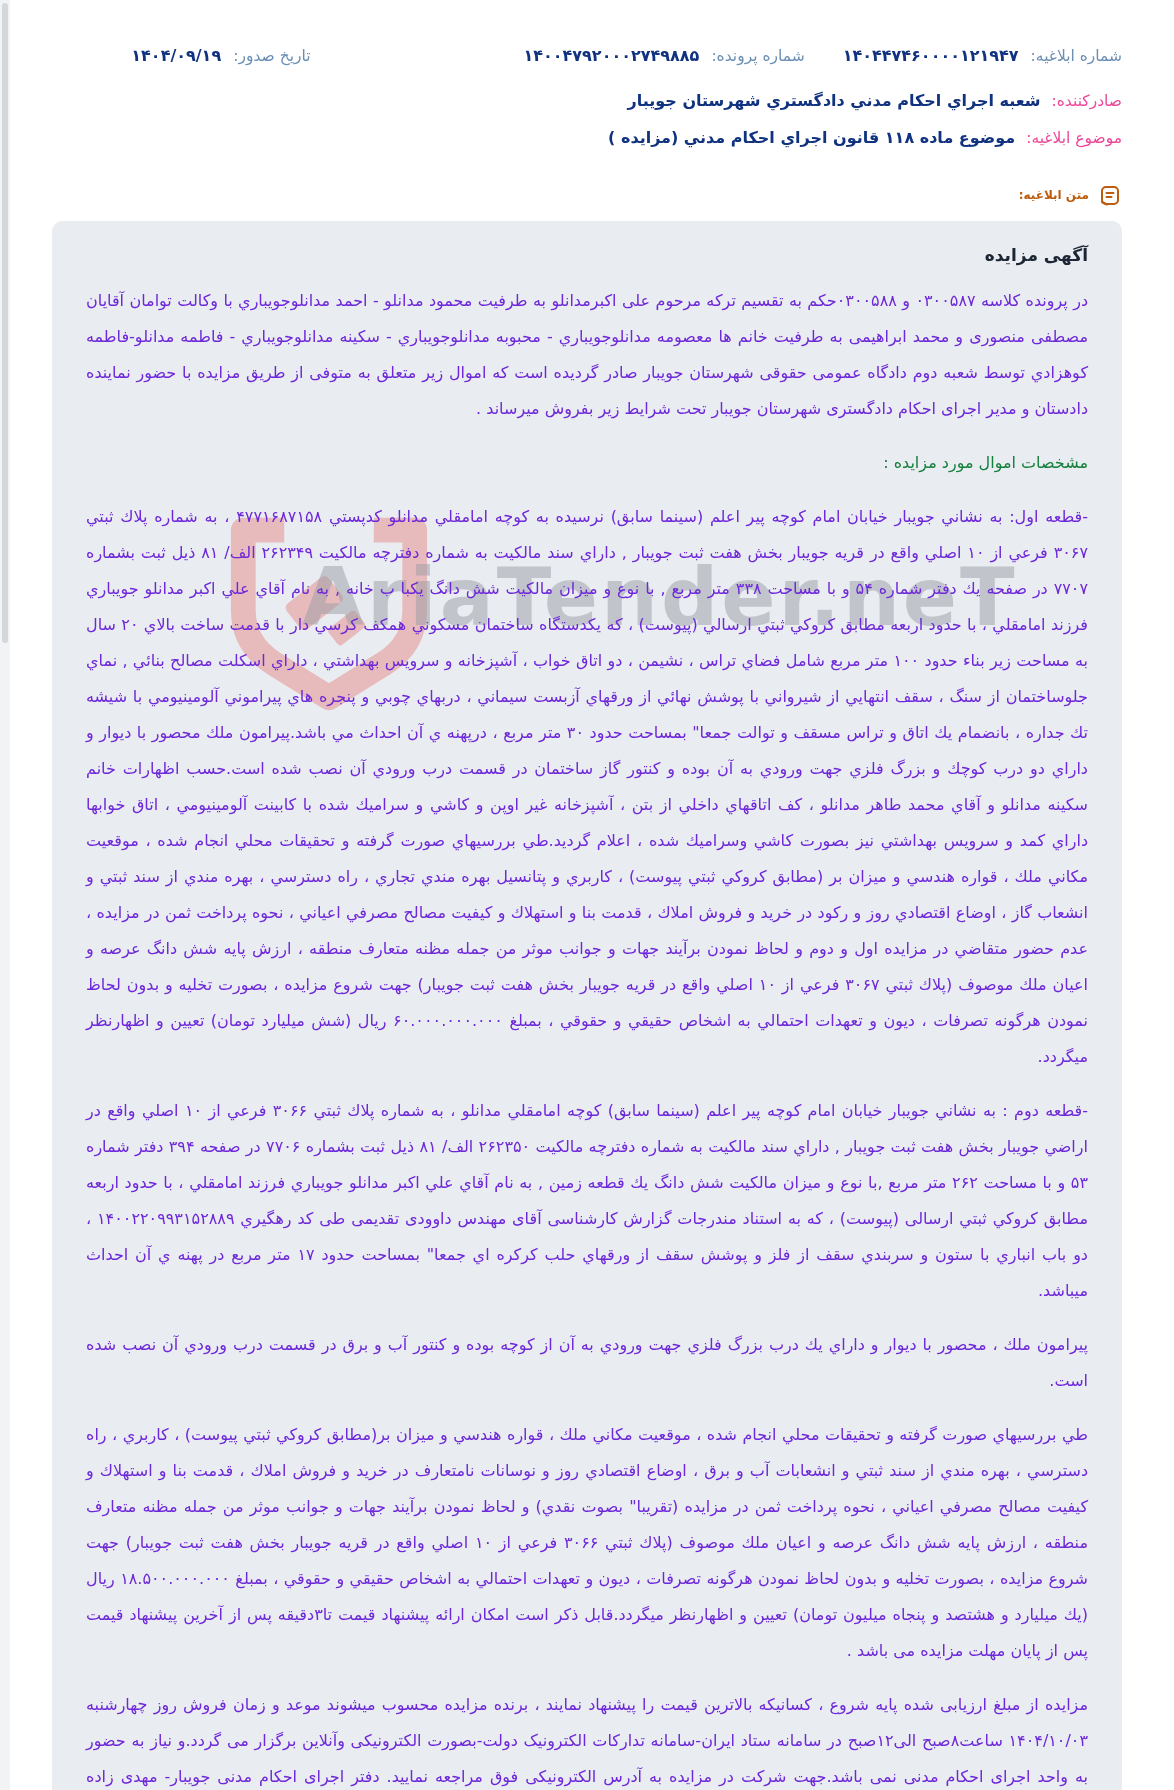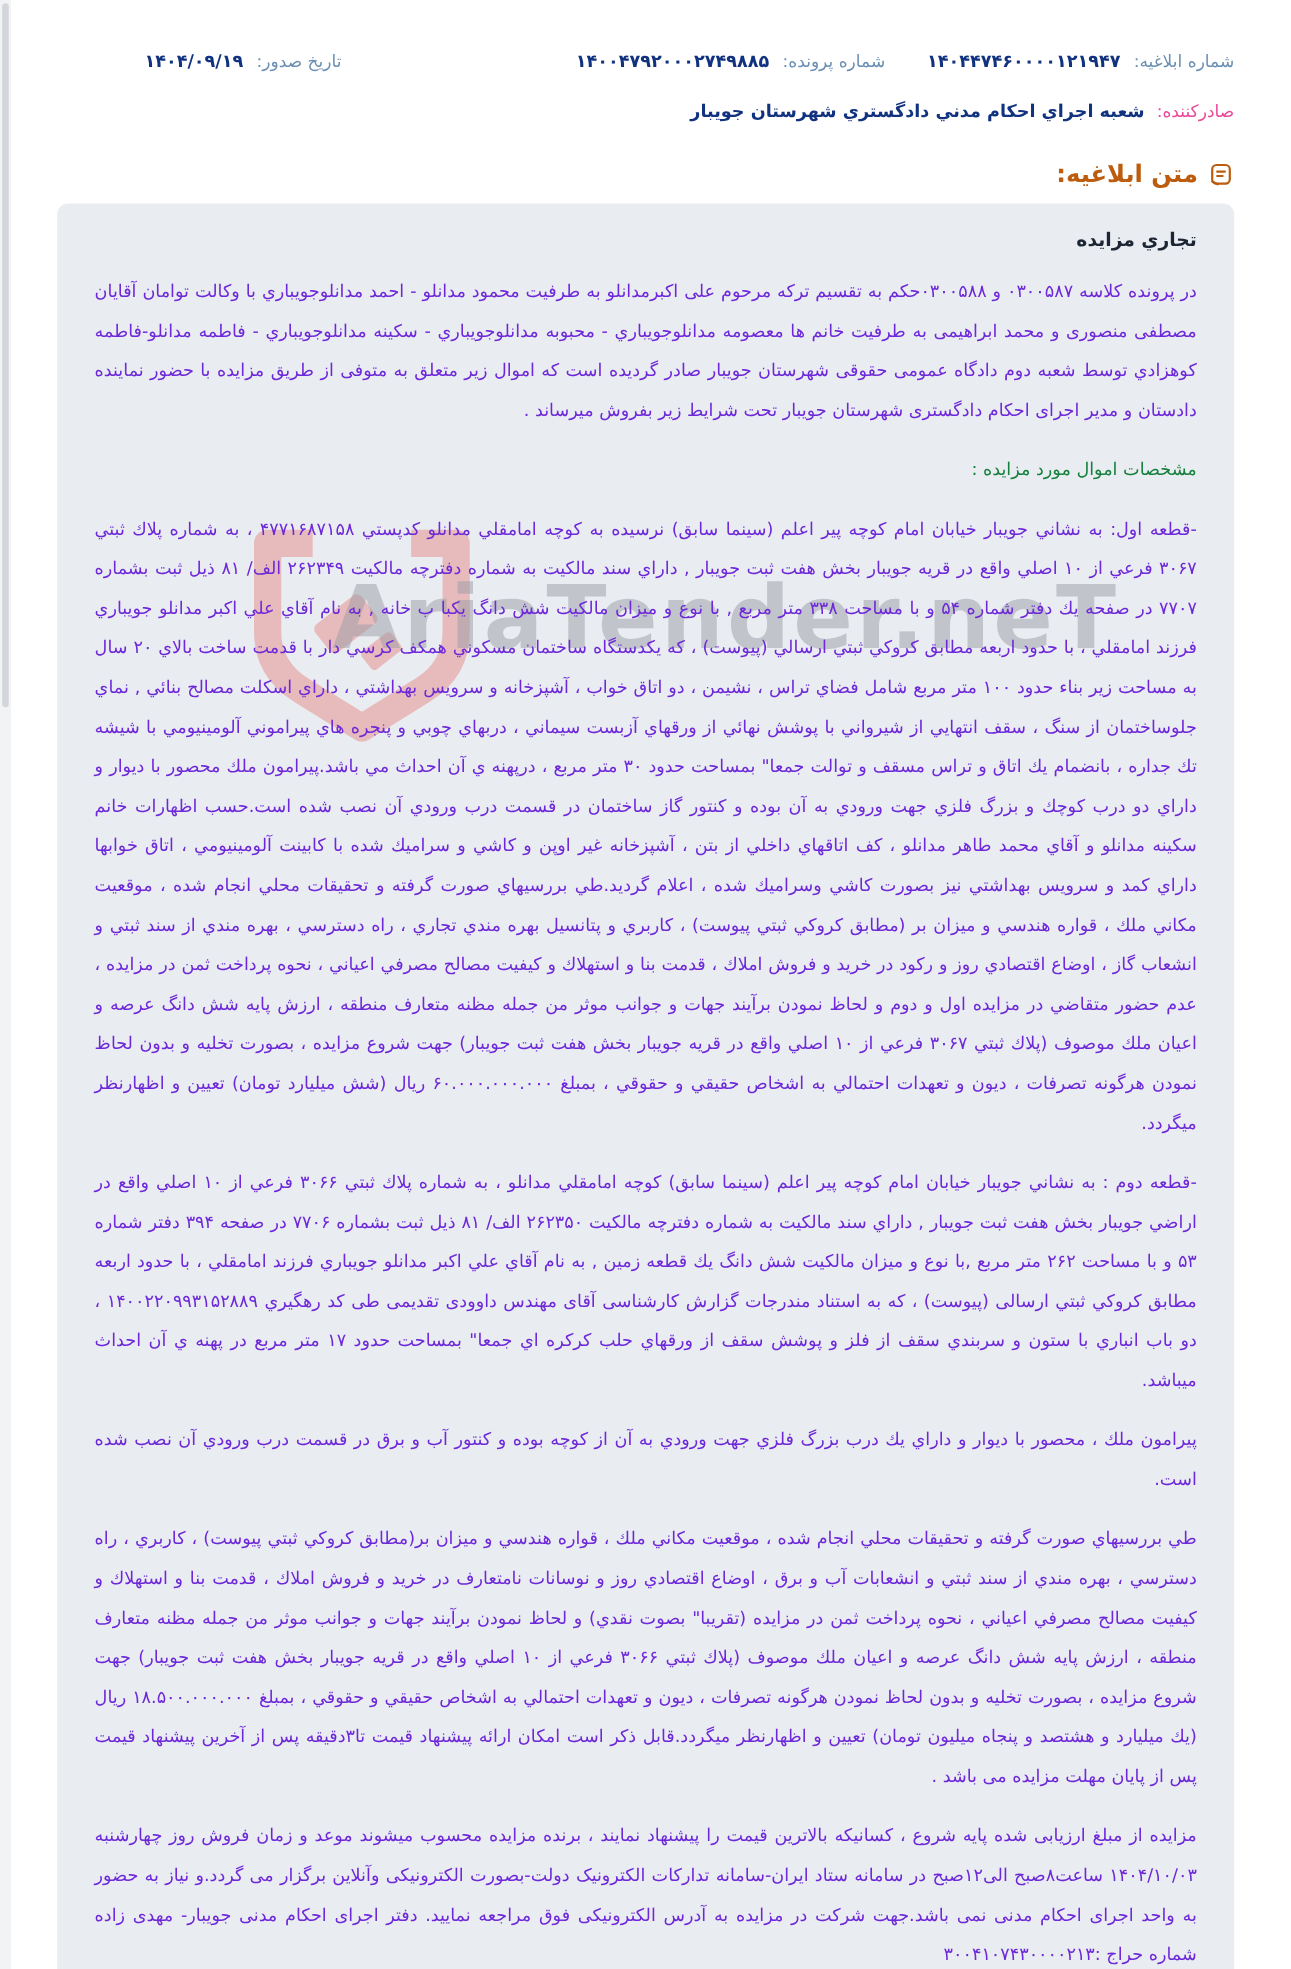--- a/index.html
+++ b/index.html
@@ -17,22 +17,22 @@
   .meta-field{white-space:nowrap;}
   .meta-field .lbl{color:#6b8fb4;font-size:15.5px;}
   .meta-field .val{color:#10327f;font-weight:bold;font-size:16px;margin-right:7px;}
   .meta-field.date{margin-right:175px;}
 
   .line-row{margin-bottom:18px;font-size:15.5px;}
   .line-row .lbl{color:#ec4899;}
   .line-row .val{color:#10327f;font-weight:bold;font-size:16px;margin-right:6px;text-align:center;}
 
   .section-label{
-    margin-top:36px;margin-bottom:14px;display:flex;align-items:flex-start;gap:9px;
-    color:#bc5c0e;font-weight:bold;font-size:22px;
+    margin-top:36px;margin-bottom:14px;display:flex;align-items:center;gap:9px;
+    color:#bc5c0e;font-weight:bold;font-size:12px;
   }
   .section-label svg{flex:0 0 auto;}
 
   .notice-box{
     position:relative;background:#e9ecf0;border-radius:10px;
     padding:18px 34px 42px 34px;color:#2a3342;
   }
   .notice-title{font-weight:bold;font-size:17px;color:#1b2533;margin:6px 0 0;position:relative;z-index:1;}
   p.body{
     font-size:16px;line-height:36px;text-align:justify;margin:18px 0 0;
@@ -70,20 +70,24 @@
       <span class="lbl">تاریخ صدور:</span>
       <span class="val">۱۴۰۴/۰۹/۱۹</span>
     </div>
   </div>
 
   <div class="line-row">
     <span class="lbl">صادرکننده:</span>
     <span class="val">شعبه اجراي احکام مدني دادگستري شهرستان جویبار</span>
   </div>
 
+  <div class="line-row">
+    <span class="lbl">موضوع ابلاغیه:</span>
+    <span class="val">موضوع ماده ۱۱۸ قانون اجراي احکام مدني (مزایده )</span>
+  </div>
 
   <div class="section-label">
     <span style="display:inline-flex;">
       <svg width="24" height="24" viewBox="0 0 24 24" fill="none" stroke="#bc5c0e" stroke-width="2" stroke-linecap="round" stroke-linejoin="round">
         <rect x="4" y="4" width="16" height="17" rx="4"></rect>
         <line x1="8.5" y1="10" x2="15.5" y2="10"></line>
         <line x1="8.5" y1="14" x2="13.5" y2="14"></line>
         <path d="M4 19 l5 2.5"></path>
       </svg>
     </span>
@@ -98,21 +102,21 @@
           <path d="M30,10 L15,10 L15,52 Q15,70 31,80 L60,98 L89,80 Q105,70 105,52 L105,10 L90,10" fill="none" stroke="#e57f7f" stroke-width="13" stroke-linecap="square" stroke-linejoin="round"></path>
           <g fill="#e57f7f">
             <rect x="38" y="40" width="28" height="17" rx="3" transform="rotate(-38 52 48)"></rect>
             <rect x="60" y="56" width="18" height="11" rx="2" transform="rotate(-38 69 61)"></rect>
           </g>
         </svg>
       </span>
       <span class="wm-text">AriaTender.neT</span>
     </div>
 
-    <div class="notice-title">تجاري مزایده</div>
+    <div class="notice-title">آگهی مزایده</div>
 
     <p class="body">در پرونده کلاسه ۰۳۰۰۵۸۷ و ۰۳۰۰۵۸۸حکم به تقسیم ترکه مرحوم علی اکبرمدانلو  به طرفیت  محمود مدانلو - احمد مدانلوجویباري با وکالت توامان آقایان مصطفی منصوری و محمد ابراهیمی   به طرفیت  خانم  ها معصومه مدانلوجویباري - محبوبه مدانلوجویباري - سکینه مدانلوجویباري - فاطمه مدانلو-فاطمه کوهزادي توسط شعبه دوم دادگاه عمومی حقوقی شهرستان جویبار صادر گردیده است که اموال زیر متعلق به متوفی  از طریق مزایده با حضور نماینده دادستان و مدیر اجرای احکام دادگستری شهرستان جویبار تحت شرایط زیر بفروش میرساند .</p>
 
     <p class="body heading">مشخصات اموال مورد مزایده :</p>
 
     <p class="body">-قطعه اول: به نشاني جویبار  خیابان امام  کوچه پیر اعلم (سینما سابق)  نرسیده به کوچه امامقلي مدانلو  کدپستي  ۴۷۷۱۶۸۷۱۵۸  ، به شماره پلاك ثبتي ۳۰۶۷ فرعي از ۱۰ اصلي واقع در قریه جویبار بخش هفت ثبت جویبار , داراي سند مالکیت به شماره دفترچه مالکیت ۲۶۲۳۴۹ الف/ ۸۱ ذیل ثبت بشماره ۷۷۰۷ در صفحه یك دفتر شماره ۵۴ و با مساحت ۳۳۸ متر مربع , با نوع و میزان مالکیت شش دانگ یکبا ب خانه , به نام آقاي علي اکبر مدانلو جویباري فرزند امامقلي ، با حدود اربعه مطابق کروکي ثبتي ارسالي (پیوست) ، که یکدستگاه ساختمان مسکوني همکف کرسي دار با قدمت ساخت بالاي ۲۰ سال به مساحت زیر بناء حدود ۱۰۰ متر مربع شامل فضاي تراس ، نشیمن ، دو اتاق خواب ، آشپزخانه و سرویس بهداشتي ، داراي اسکلت مصالح بنائي , نماي جلوساختمان از سنگ ، سقف انتهایي از شیرواني با پوشش نهائي از ورقهاي آزبست سیماني ، دربهاي چوبي و پنجره هاي پیراموني آلومینیومي با شیشه تك جداره ، بانضمام یك اتاق و تراس مسقف و توالت جمعا" بمساحت حدود ۳۰ متر مربع ، درپهنه ي آن احداث مي باشد.پیرامون ملك محصور با دیوار و داراي دو درب کوچك و بزرگ فلزي جهت ورودي به آن بوده و کنتور گاز ساختمان در قسمت درب ورودي آن نصب شده است.حسب اظهارات خانم سکینه مدانلو و آقاي محمد طاهر مدانلو ، کف اتاقهاي داخلي از بتن ، آشپزخانه غیر اوپن و کاشي و سرامیك شده با کابینت آلومینیومي ، اتاق خوابها داراي کمد و سرویس بهداشتي نیز بصورت کاشي وسرامیك شده ، اعلام گردید.طي بررسیهاي صورت گرفته و تحقیقات محلي انجام شده ، موقعیت مکاني ملك ، قواره هندسي و میزان بر (مطابق کروکي ثبتي پیوست) ، کاربري و پتانسیل بهره مندي تجاري ، راه دسترسي ، بهره مندي از سند ثبتي و انشعاب گاز ، اوضاع اقتصادي روز و رکود در خرید و فروش املاك ، قدمت بنا و استهلاك و کیفیت مصالح مصرفي اعیاني ، نحوه پرداخت ثمن در مزایده ، عدم حضور متقاضي در مزایده اول و دوم و لحاظ نمودن برآیند جهات و جوانب موثر من جمله مظنه متعارف منطقه ، ارزش پایه شش دانگ عرصه و اعیان ملك موصوف (پلاك ثبتي ۳۰۶۷ فرعي از ۱۰ اصلي واقع در قریه جویبار بخش هفت ثبت جویبار) جهت شروع مزایده ، بصورت تخلیه و بدون لحاظ نمودن هرگونه تصرفات ، دیون و تعهدات احتمالي به اشخاص حقیقي و حقوقي ، بمبلغ ۶۰.۰۰۰.۰۰۰.۰۰۰ ریال (شش میلیارد تومان) تعیین و اظهارنظر میگردد.</p>
 
     <p class="body">-قطعه دوم : به نشاني جویبار خیابان امام  کوچه پیر اعلم (سینما سابق) کوچه امامقلي مدانلو ، به شماره پلاك ثبتي ۳۰۶۶ فرعي از ۱۰ اصلي واقع در اراضي جویبار بخش هفت ثبت جویبار , داراي سند مالکیت به شماره دفترچه مالکیت ۲۶۲۳۵۰ الف/ ۸۱ ذیل ثبت بشماره ۷۷۰۶ در صفحه ۳۹۴ دفتر شماره ۵۳ و با مساحت ۲۶۲ متر مربع ,با نوع و میزان مالکیت شش دانگ یك قطعه زمین , به نام آقاي علي اکبر مدانلو جویباري فرزند امامقلي ، با حدود اربعه مطابق کروکي ثبتي ارسالی (پیوست) ، که به استناد مندرجات گزارش کارشناسی آقای مهندس داوودی تقدیمی طی کد رهگیري ۱۴۰۰۲۲۰۹۹۳۱۵۲۸۸۹ ، دو باب انباري با ستون و سربندي سقف از فلز و پوشش سقف از ورقهاي حلب کرکره اي جمعا" بمساحت حدود ۱۷ متر مربع در پهنه ي آن احداث میباشد.</p>
 
     <p class="body">پیرامون ملك ، محصور با دیوار و داراي یك درب بزرگ فلزي جهت ورودي به آن از کوچه بوده و کنتور آب و برق در قسمت درب ورودي آن نصب شده است.</p>

